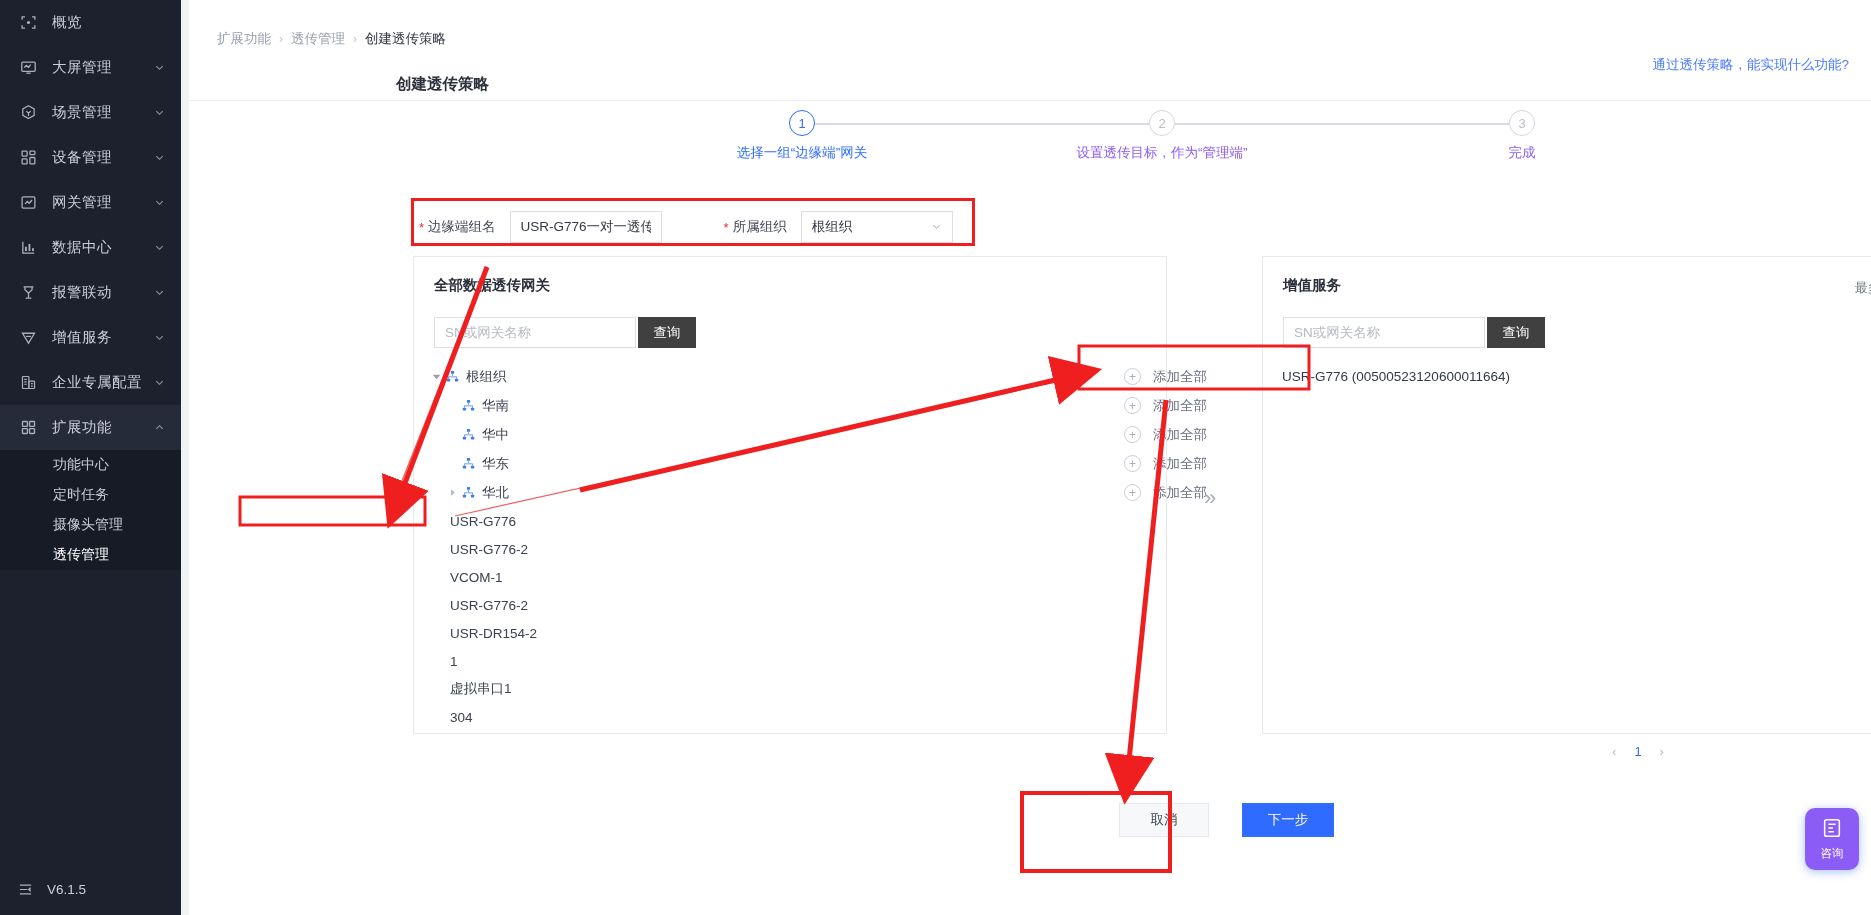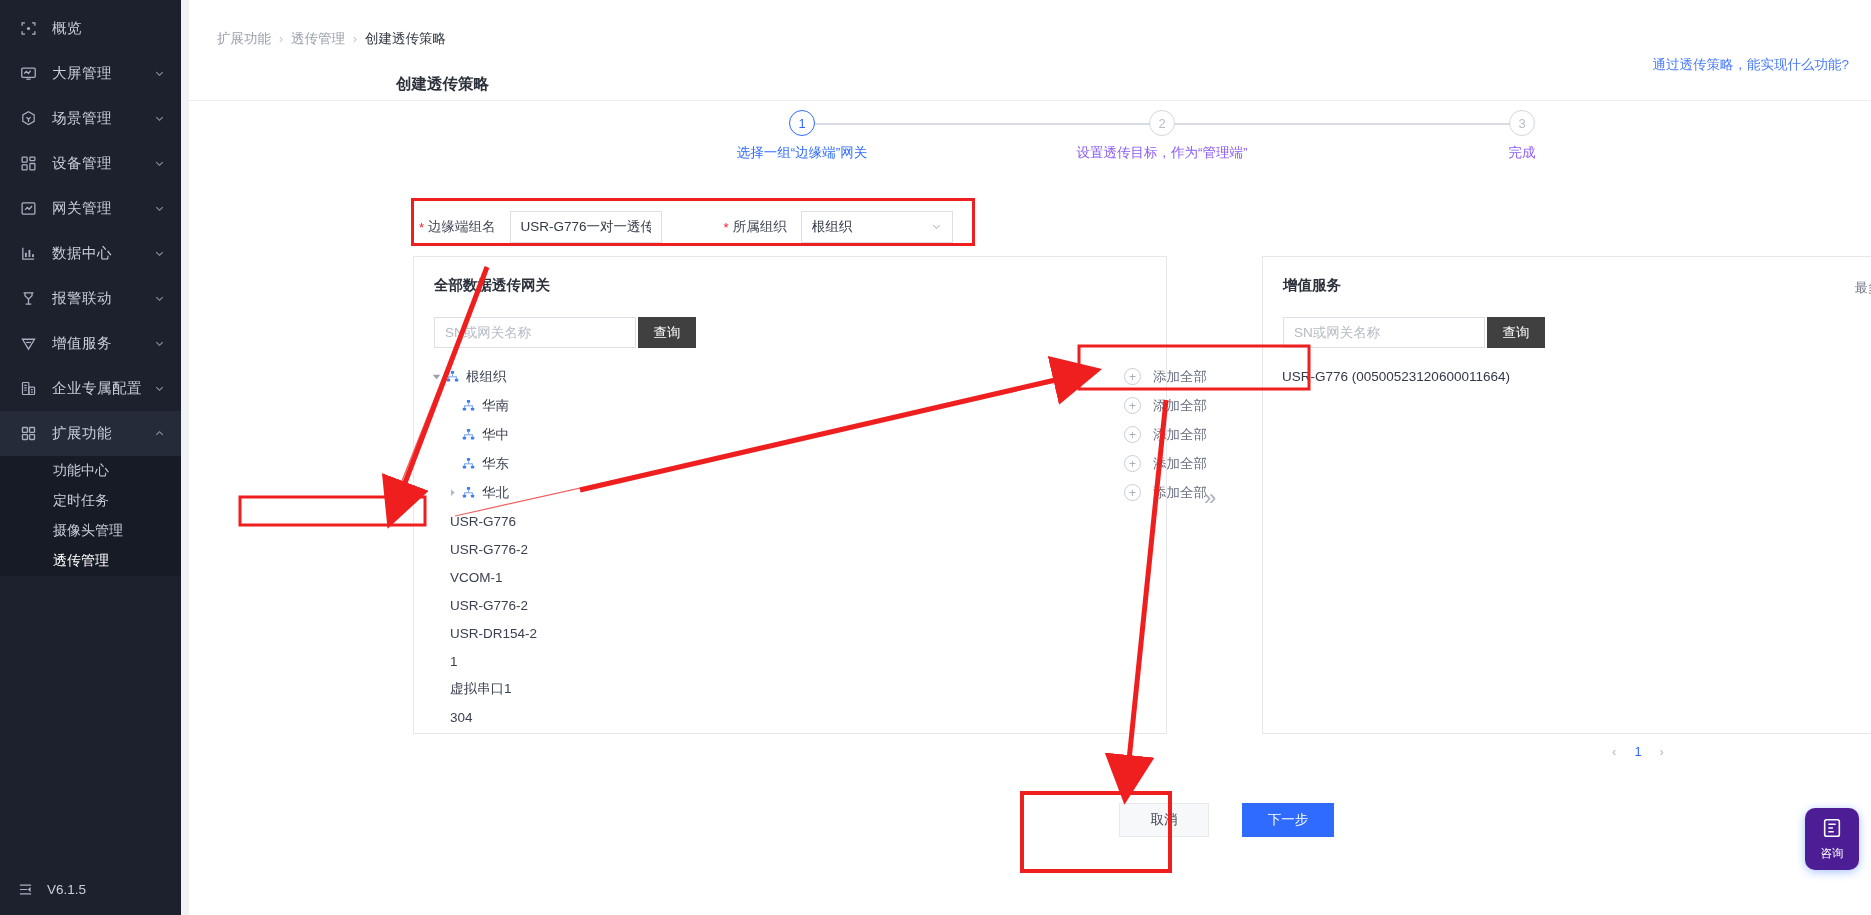--- a/index.html
+++ b/index.html
@@ -12,21 +12,21 @@
   #app { position: relative; width: 1871px; height: 915px; display: flex; }
 
   
   .sidebar {
     width: 181px; height: 915px;
     background: #1d212e;
     flex: 0 0 181px;
     position: relative;
     color: #c3c8d4;
   }
-  .nav-list { padding-top: 6px; }
+  .nav-list { padding-top: 0px; }
   .nav-item {
     height: 45px;
     display: flex; align-items: center;
     padding-left: 18px;
     font-size: 14.5px;
     color: #c9cedb;
     cursor: pointer;
     position: relative;
   }
   .nav-item .nav-ico {
@@ -263,21 +263,21 @@
     margin-left: 33px;
   }
 
   
   .anno { position: absolute; left: 0; top: 0; width: 1871px; height: 915px; pointer-events: none; z-index: 40; }
 
   
   .consult-fab {
     position: absolute; right: 12px; bottom: 45px;
     width: 54px; height: 62px; border-radius: 10px;
-    background: #4c1d95;
+    background: #8b5cf6;
     display: flex; flex-direction: column; align-items: center; justify-content: center;
     color: #fff; cursor: pointer;
     box-shadow: 0 2px 10px rgba(58,122,254,.45);
     z-index: 50;
   }
   .consult-fab .fab-label { font-size: 11.5px; margin-top: 3px; }
 </style>
 </head>
 <body>
 

